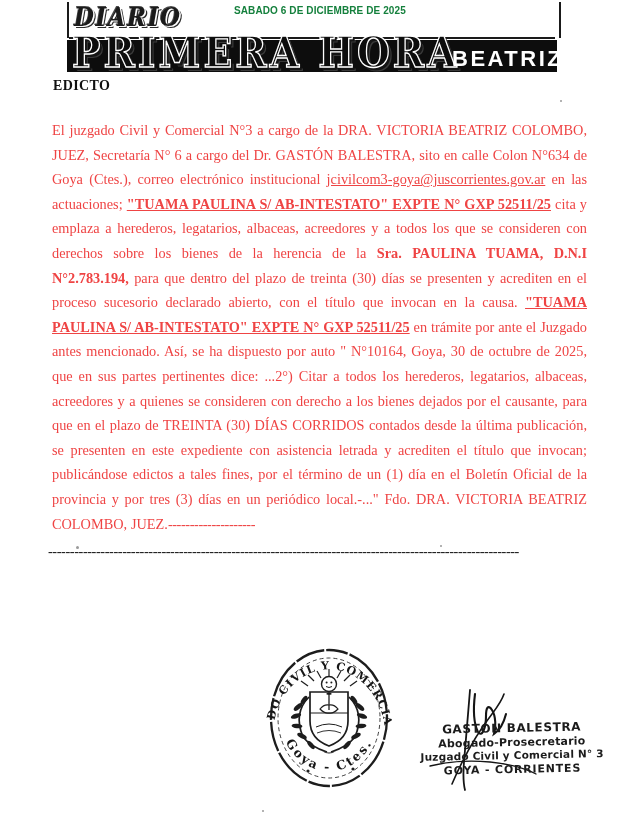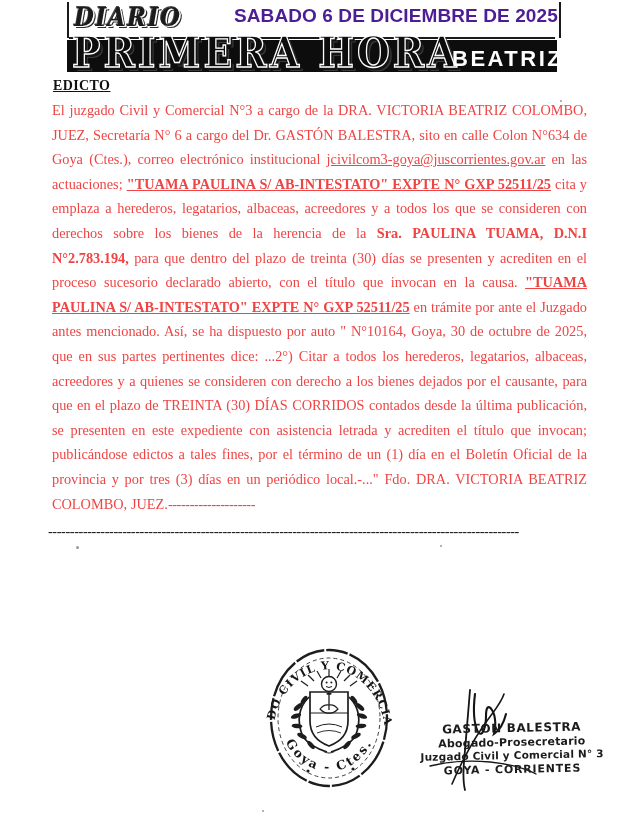--- a/index.html
+++ b/index.html
@@ -51,23 +51,23 @@
                  -0.6px -0.6px 0 #4a4a4a;
     transform: scaleY(1.12);
     transform-origin: left top;
     white-space: nowrap;
   }
   .mast-date {
     position: absolute;
     left: 222px; top: 5px;
     font-family: "Liberation Sans", "DejaVu Sans", sans-serif;
     font-weight: bold;
-    font-size: 19px;
+    font-size: 10px;
     letter-spacing: 0.1px;
-    color: #4c1d95;
+    color: #15803d;
     white-space: nowrap;
     text-align: center;
   }
   .mast-blackbar {
     position: absolute;
     left: 55px; top: 40px;
     width: 490px; height: 32px;
     background: #0d0d0d;
   }
   .mast-title {
@@ -102,22 +102,21 @@
   #doc-body {
     position: absolute;
     left: 48px; top: 78px;
     width: 543px;
   }
   .doc-heading {
     font-family: "Liberation Serif", serif;
     font-weight: bold;
     font-size: 14px;
     letter-spacing: 0.4px;
-    margin: 0 0 4px 5px;
-    text-decoration: underline;
+    margin: 0 0 24px 5px;
   }
   .doc-para {
     font-size: 14.3px;
     line-height: 24.6px;
     text-align: justify;
     text-justify: inter-word;
     margin: 4px;
     color: #ef4444;
     word-spacing: 0.3px;
   }

